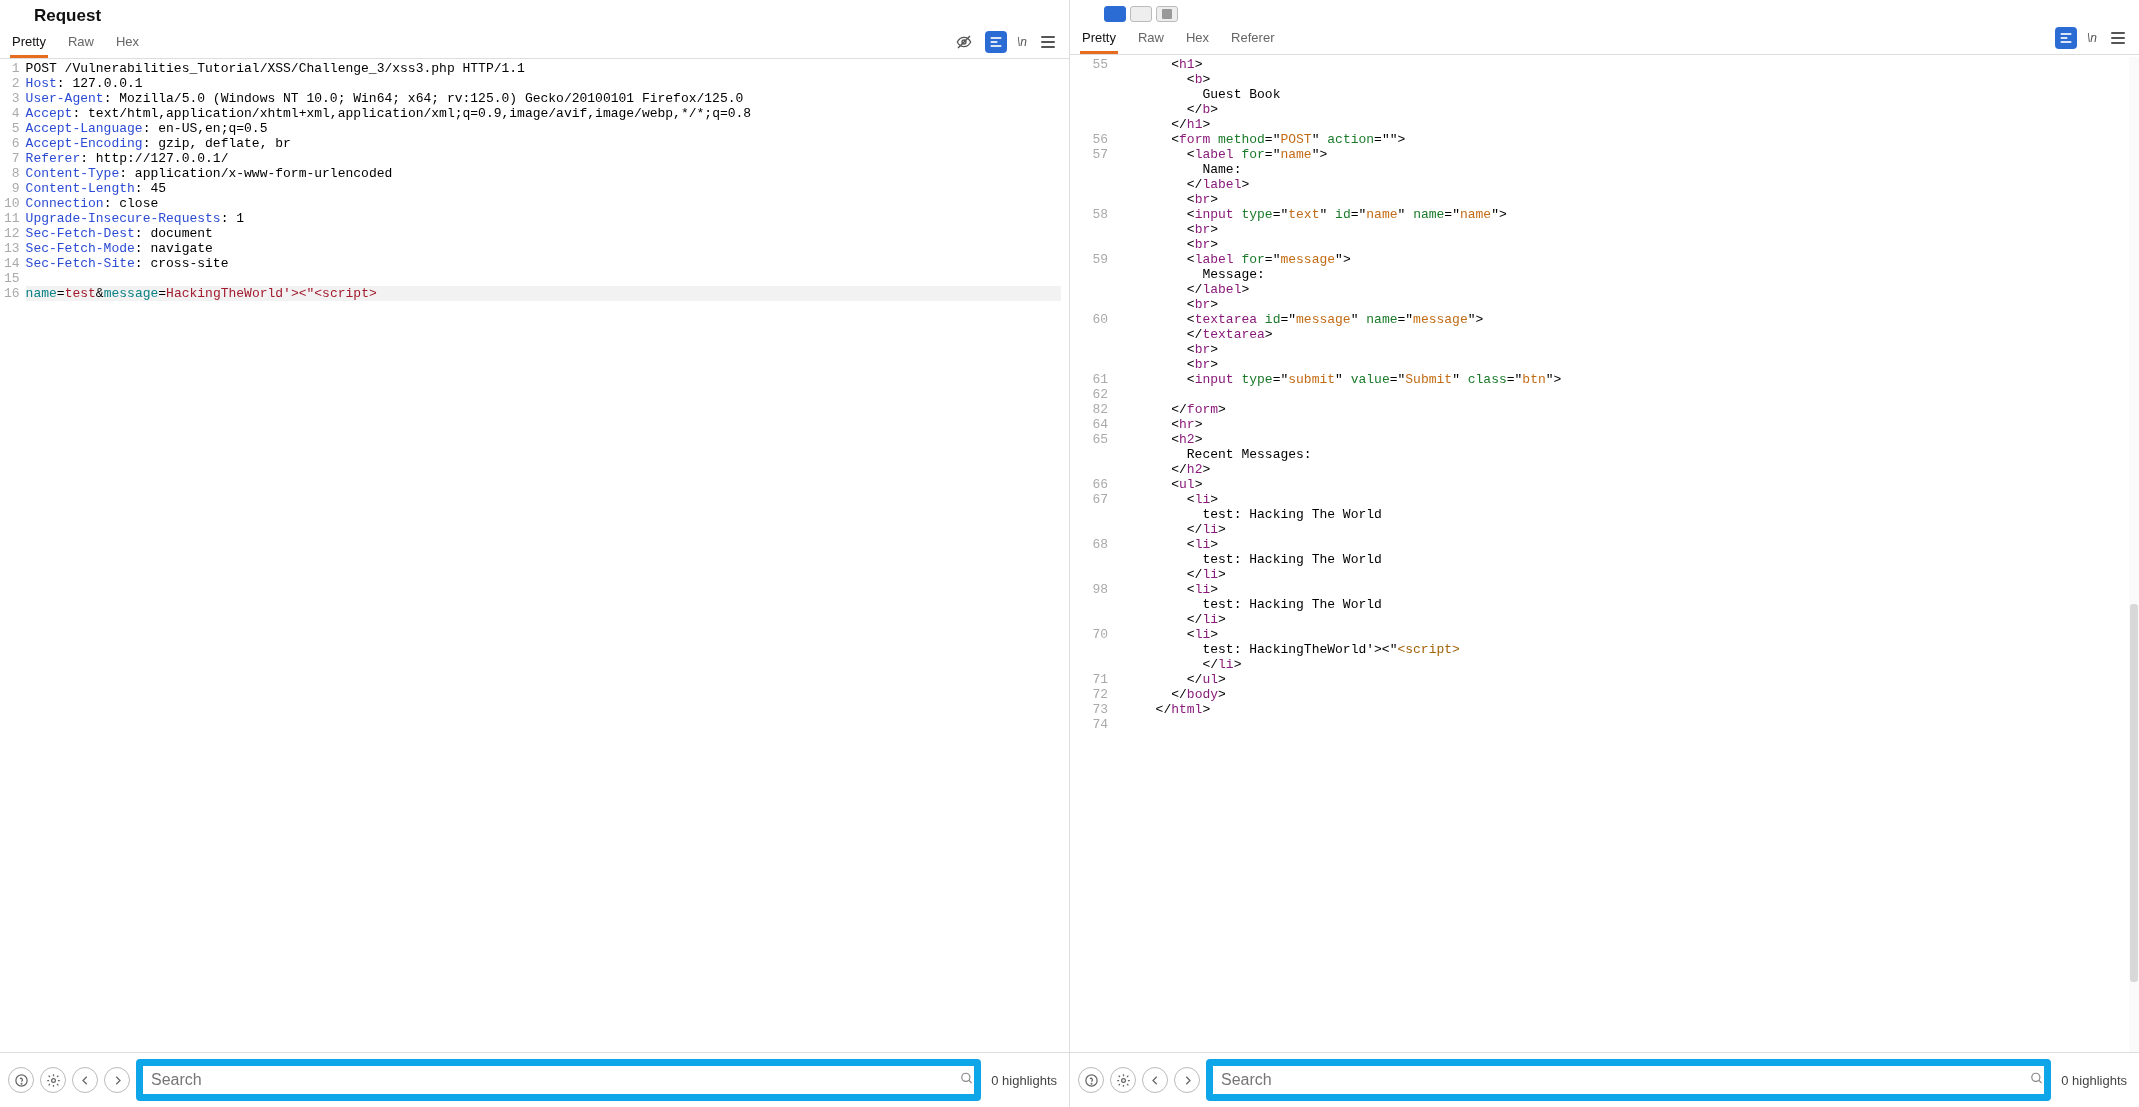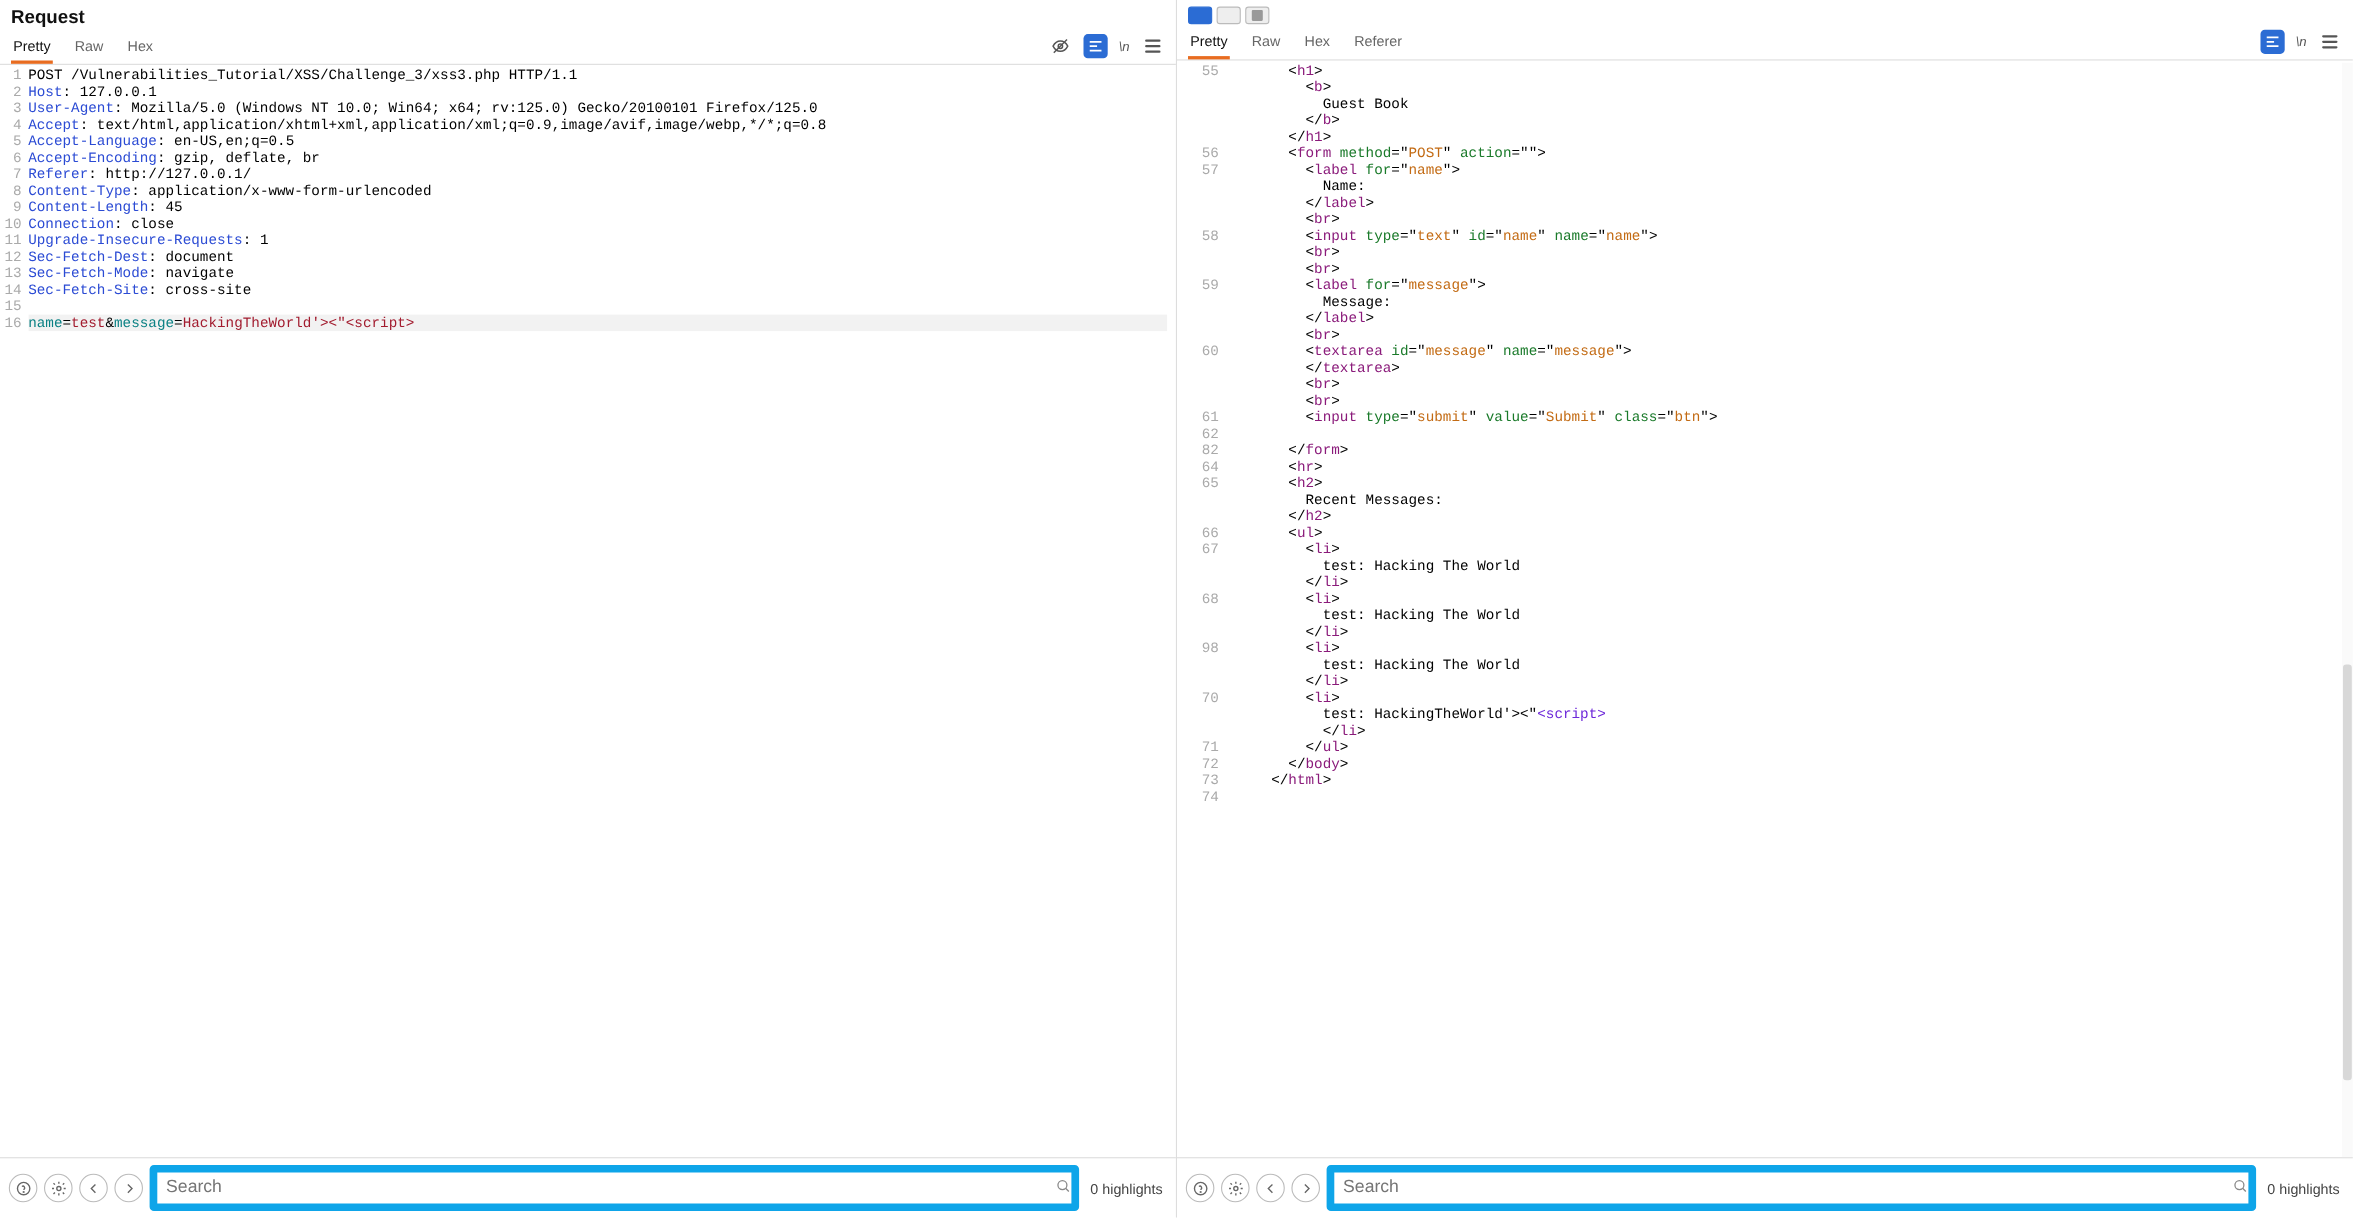--- a/index.html
+++ b/index.html
@@ -1,20 +1,20 @@
 <!DOCTYPE html>
 <html><head>
 <meta charset="utf-8">
 <style>
   * { box-sizing: border-box; margin:0; padding:0; }
   body { font-family: Arial, sans-serif; font-size:13px; background:#fff; }
   .wrap { display:flex; height:100vh; }
   .pane { flex:1; display:flex; flex-direction:column; border-right:1px solid #ddd; min-width:0; }
   .pane:last-child { border-right:none; }
-  .title-row { display:flex; align-items:flex-start; padding:6px 10px 0px 10px; }
+  .title-row { display:flex; align-items:flex-start; padding:6px 10px 0px 10px;margin-left:24px; }
   .title { font-weight:bold; font-size:17px; flex:1; color:#111;}
   .layout-tog { display:flex; gap:4px; margin-right:6px;}
   .layout-btn { width:22px; height:16px; border:1px solid #bbb; border-radius:3px; display:flex; align-items:center; justify-content:center; cursor:pointer; background:#eee;}
   .layout-btn.active { background:#2b6cd4; border-color:#2b6cd4;}
   .layout-btn span{display:block;}
   .lb-side{width:12px; height:10px; display:flex;}
   .lb-side i{flex:1; background:#fff; margin:0 .5px; border-radius:1px;}
   .layout-btn.active .lb-side i{background:#fff;}
   .lb-stack{width:12px; height:10px; display:flex; flex-direction:column;}
   .lb-stack i{flex:1; background:#999; margin:.5px 0; border-radius:1px;}
@@ -35,21 +35,21 @@
   .gutter div { height:15px; }
   .code { flex:1; white-space:pre; padding-right:8px;}
   .code .line { height:15px; }
   .hl-bg { background:#f2f2f2; }
   .c-blue{color:#2b4bd4;}
   .c-teal{color:#0b8184;}
   .c-purple{color:#8a1a7a;}
   .c-dred{color:#a21b2e;}
   .c-green{color:#1a7a2a;}
   .c-orange{color:#c36b14;}
-  .c-red{color:#6d28d9;}
+  .c-red{color:#a16207;}
   .footer { display:flex; align-items:center; gap:6px; padding:6px 8px; border-top:1px solid #ddd;}
   .circ{width:26px;height:26px;border:1px solid #bbb;border-radius:50%;display:flex;align-items:center;justify-content:center;cursor:pointer;color:#444;}
   .circ svg{width:15px;height:15px;}
   .search{flex:1; position:relative;}
   .search input{width:100%; padding:5px 28px 5px 8px; border:7px solid #0ea5e9; border-radius:4px; font-size:16px; color:#444;}
   .search .mag{position:absolute; right:7px; top:50%; transform:translateY(-50%); color:#888;}
   .hcount{color:#444; font-size:13px; padding:0 4px; white-space:nowrap;}
   .resp-gutter{width:44px;}
   .scrollbar{width:10px; background:#fafafa; position:relative;}
   .scrollbar .thumb{position:absolute; left:1px; right:1px; background:#d8d8d8; border-radius:3px;}

